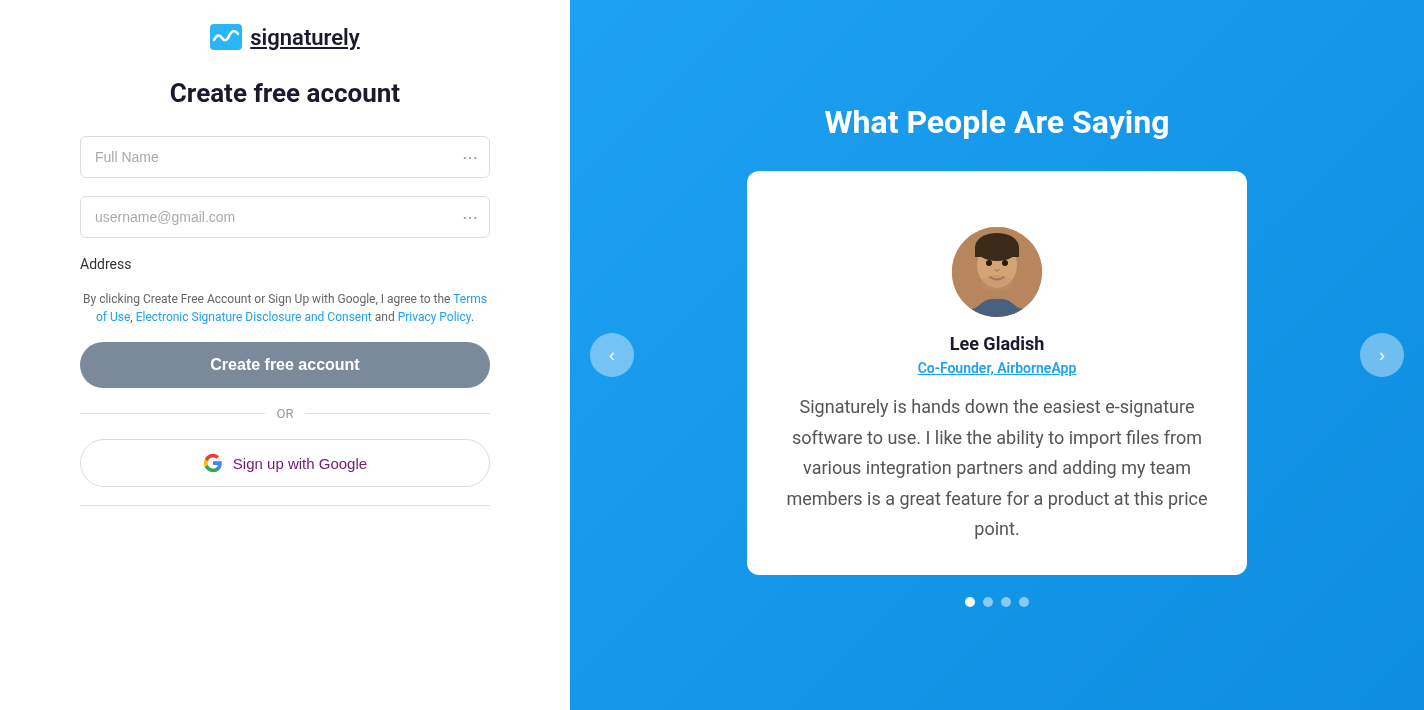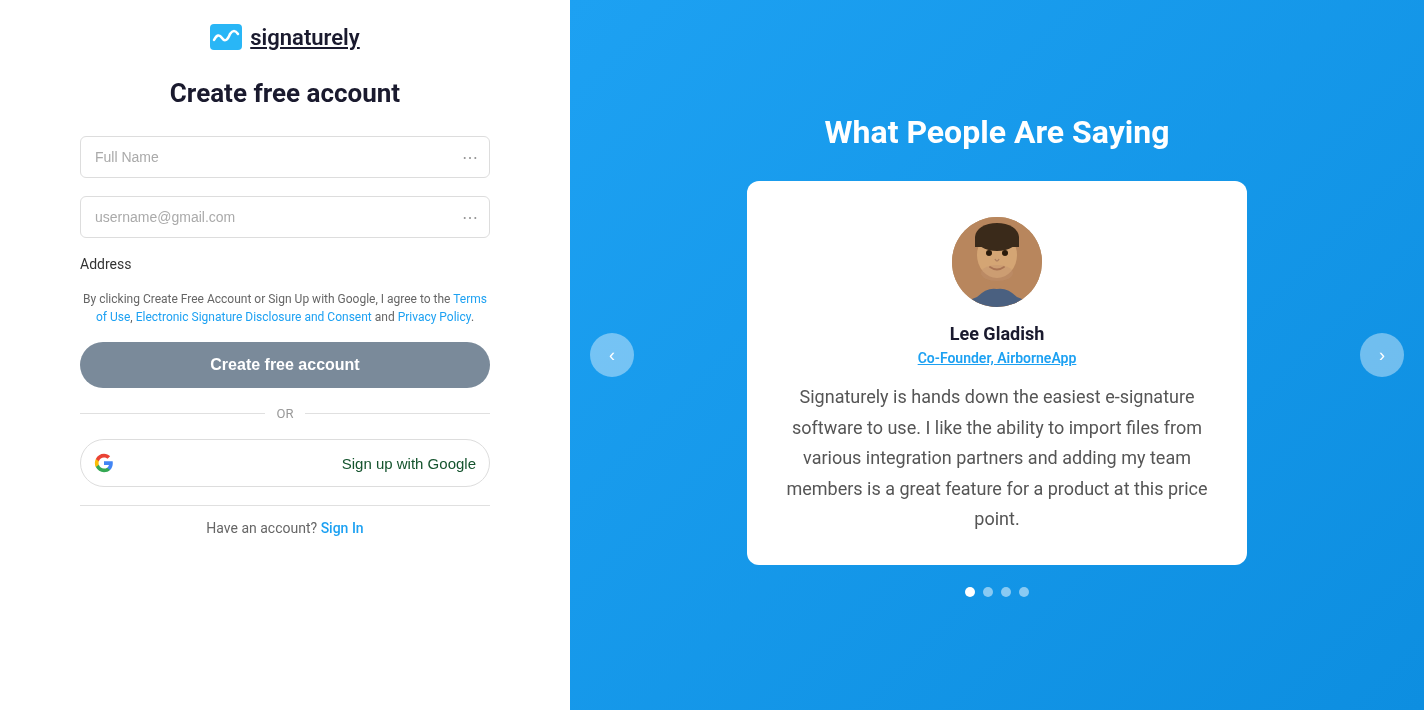--- a/index.html
+++ b/index.html
@@ -130,29 +130,29 @@
 
     .or-text {
       font-size: 13px;
       color: #999;
     }
 
     .btn-google {
       width: 100%;
       padding: 13px;
       background: #fff;
-      color: #14532d;
+      color: #701a75;
       border: 1.5px solid #ddd;
       border-radius: 30px;
       font-size: 15px;
       font-weight: 500;
       cursor: pointer;
       display: flex;
       align-items: center;
-      justify-content: space-between;
+      justify-content: center;
       gap: 10px;
       margin-bottom: 18px;
     }
 
     .google-g {
       width: 20px;
       height: 20px;
     }
 
     .signin-divider {
@@ -190,21 +190,21 @@
       font-size: 32px;
       font-weight: 700;
       color: #fff;
       margin-bottom: 30px;
       text-align: center;
     }
 
     .testimonial-card {
       background: #fff;
       border-radius: 12px;
-      padding: 36px 36px 30px;
+      padding: 56px 36px 30px;
       max-width: 500px;
       width: 100%;
       text-align: center;
       position: relative;
     }
 
     .avatar-circle {
       width: 90px;
       height: 90px;
       border-radius: 50%;
@@ -348,23 +348,20 @@
         <path d="M22.56 12.25c0-.78-.07-1.53-.2-2.25H12v4.26h5.92c-.26 1.37-1.04 2.53-2.21 3.31v2.77h3.57c2.08-1.92 3.28-4.74 3.28-8.09z" fill="#4285F4"></path>
         <path d="M12 23c2.97 0 5.46-.98 7.28-2.66l-3.57-2.77c-.98.66-2.23 1.06-3.71 1.06-2.86 0-5.29-1.93-6.16-4.53H2.18v2.84C3.99 20.53 7.7 23 12 23z" fill="#34A853"></path>
         <path d="M5.84 14.09c-.22-.66-.35-1.36-.35-2.09s.13-1.43.35-2.09V7.07H2.18C1.43 8.55 1 10.22 1 12s.43 3.45 1.18 4.93l2.85-2.22.81-.62z" fill="#FBBC05"></path>
         <path d="M12 5.38c1.62 0 3.06.56 4.21 1.64l3.15-3.15C17.45 2.09 14.97 1 12 1 7.7 1 3.99 3.47 2.18 7.07l3.66 2.84c.87-2.6 3.3-4.53 6.16-4.53z" fill="#EA4335"></path>
       </svg>
       <span>Sign up with Google</span>
     </button>
 
     
     <div class="signin-divider"></div>
-    <p class="signin-text">
-      <span>Have an account?</span>&nbsp;<a href="#">Sign In</a>
-    </p>
   </div>
 </div>
 
 <div class="right-panel">
 
   <button class="nav-btn nav-btn-left">
     <span>‹</span>
   </button>
 
   <div class="right-inner">

